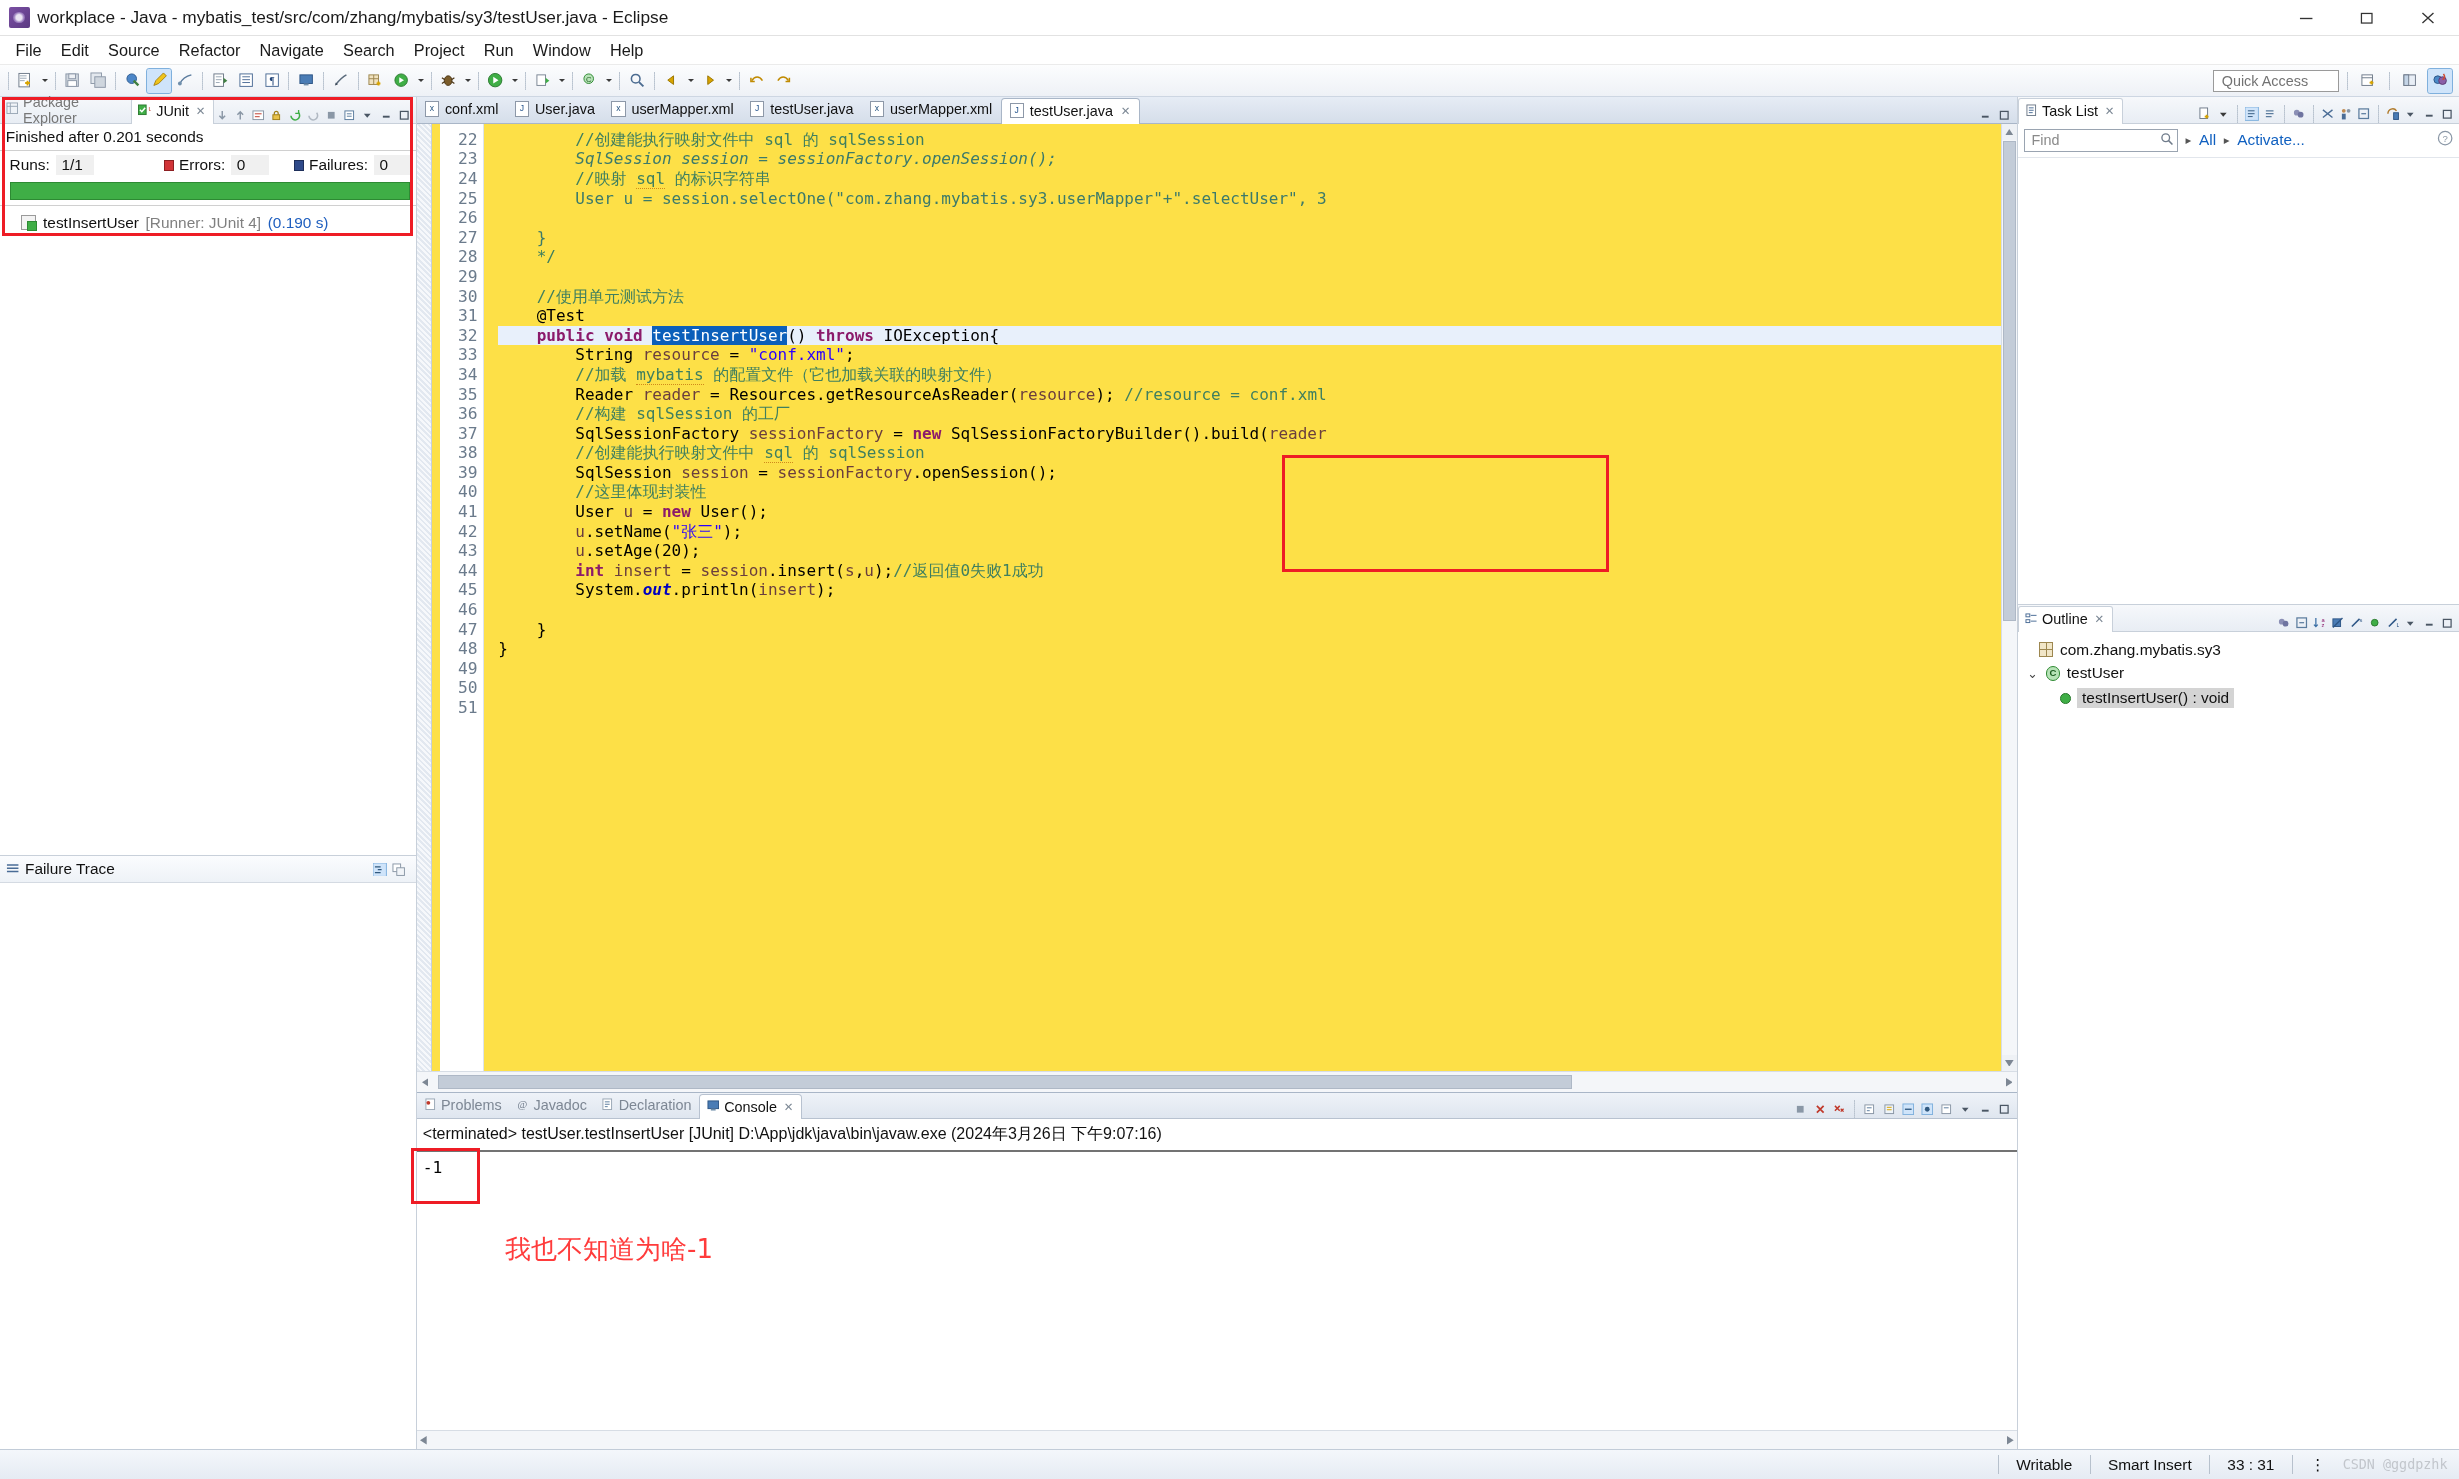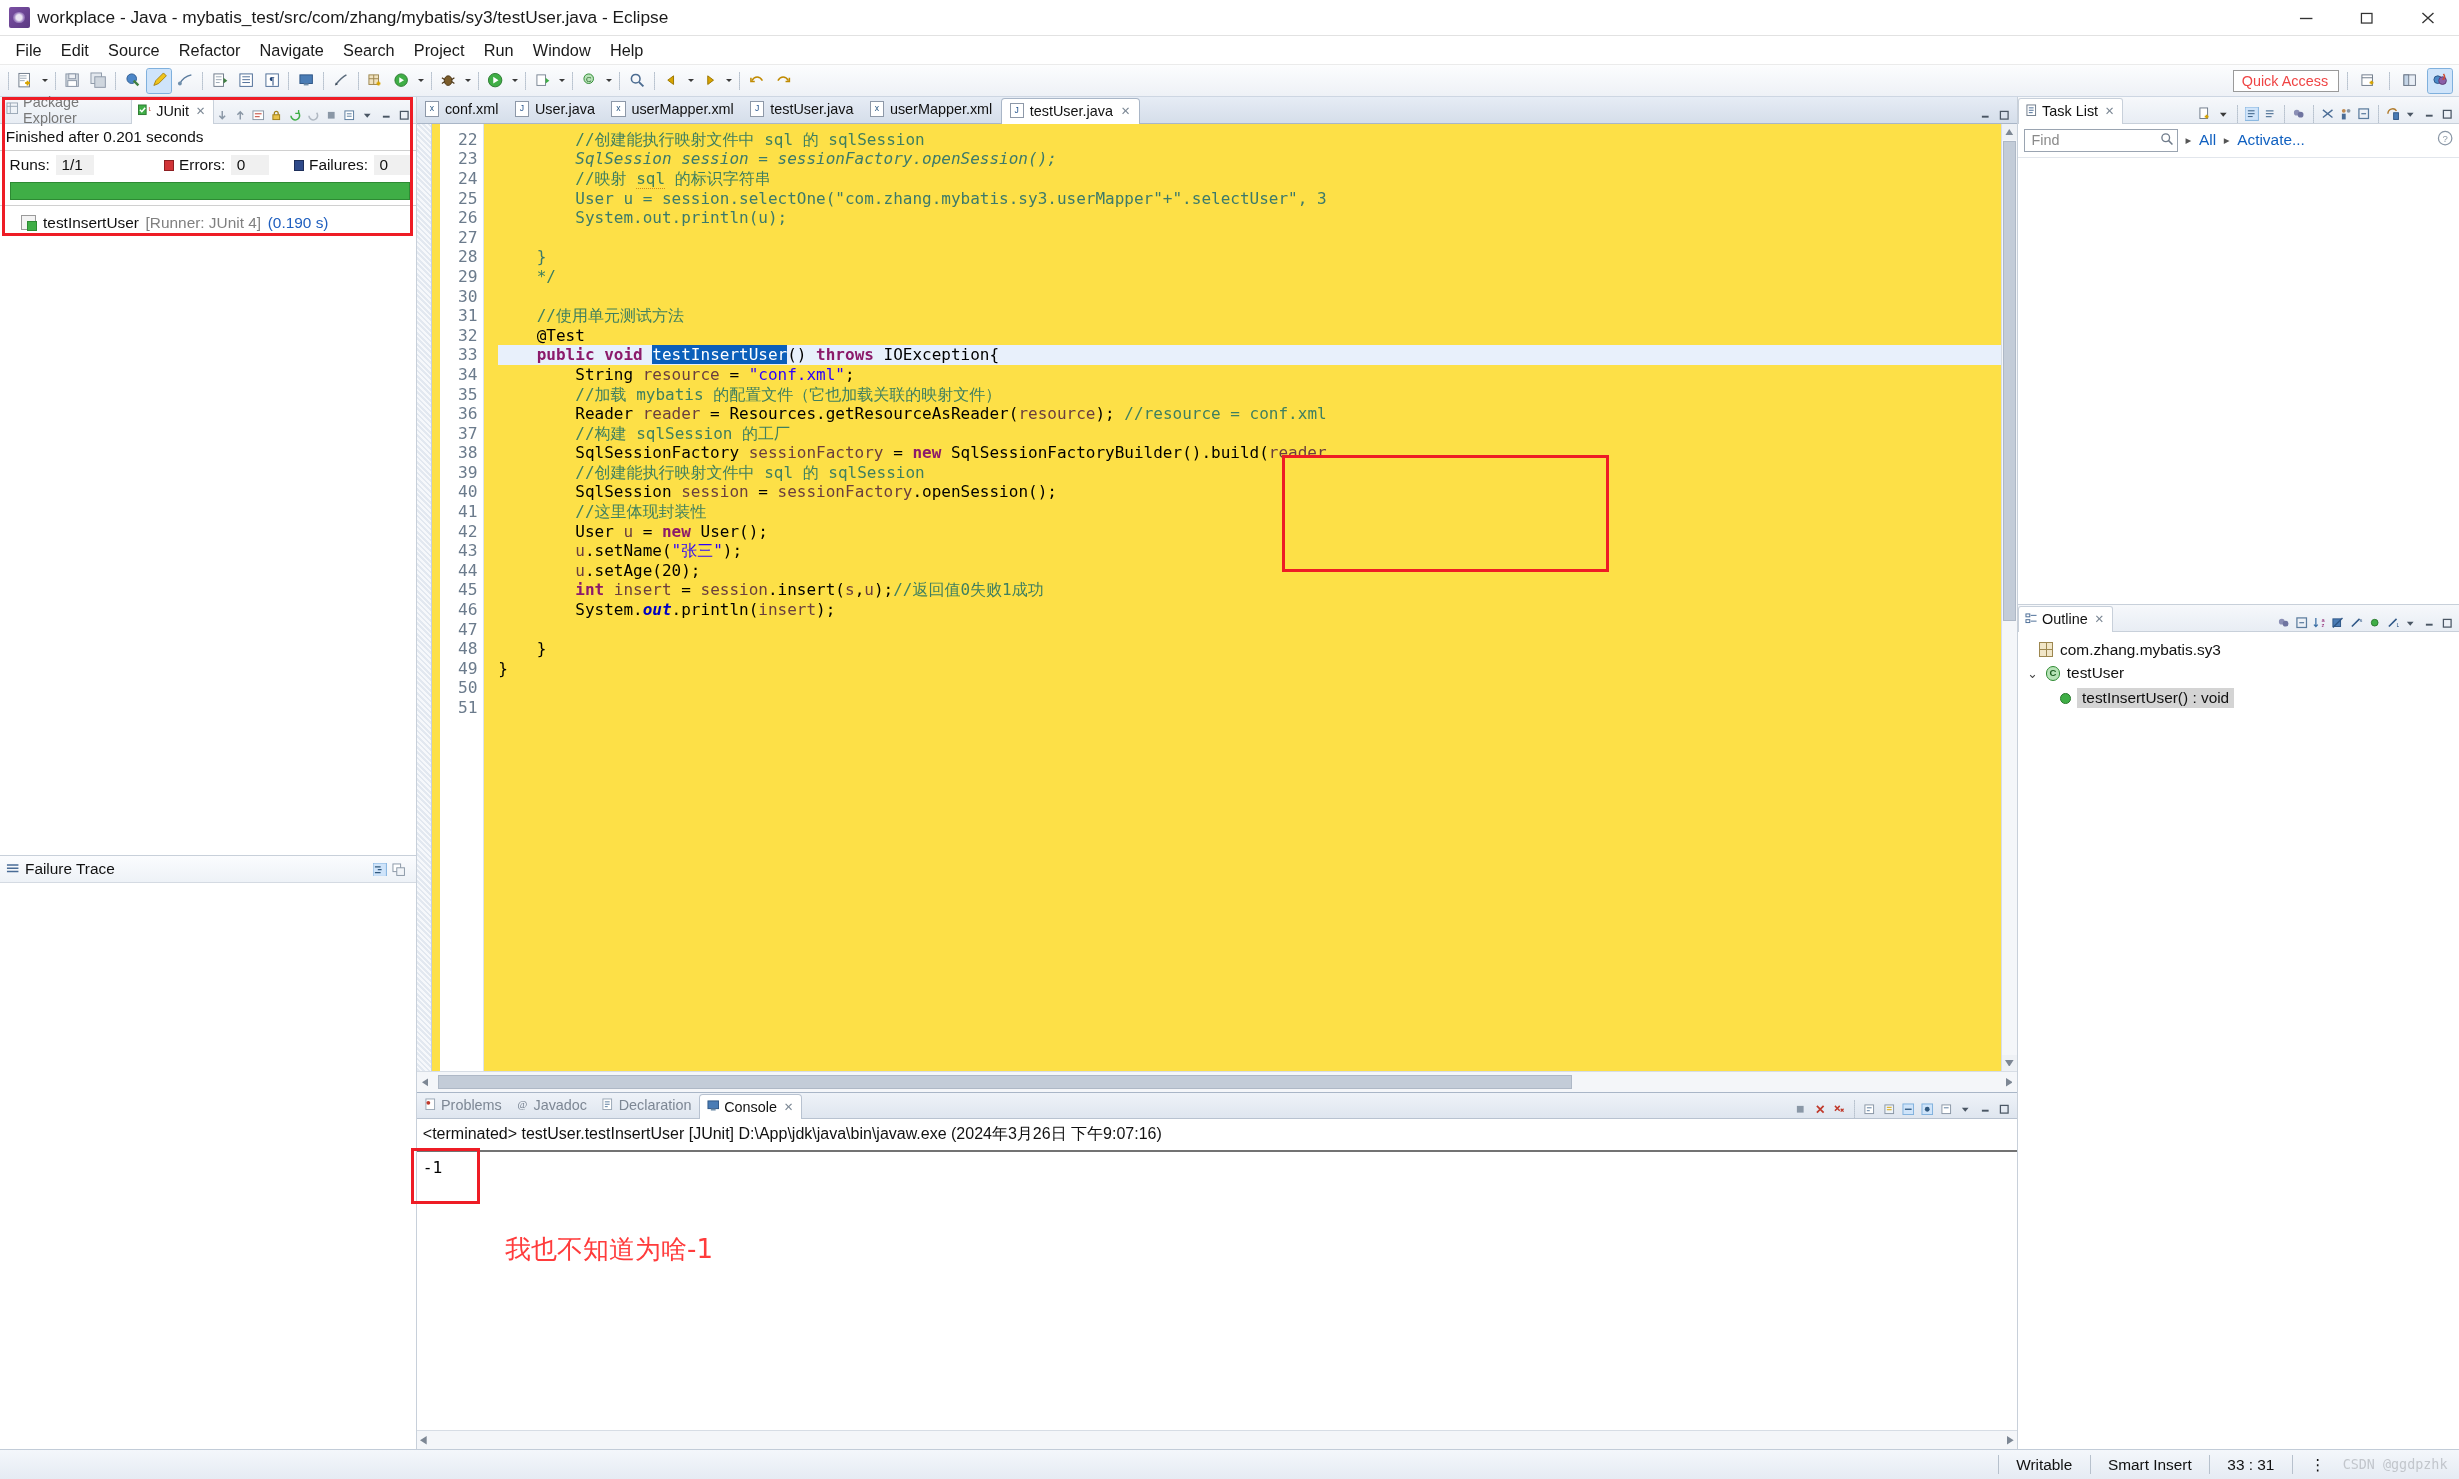--- a/index.html
+++ b/index.html
@@ -88,22 +88,22 @@
   .tb-arrow::after {
     content: ""; border-left: 3.8px solid transparent;
     border-right: 3.8px solid transparent; border-top: 3.8px solid #3a3a3a;
   }
   .quick-access {
     margin-left: auto; display: flex; align-items: center; gap: 3.8px;
     padding-right: 5.8px;
   }
   .qa-box {
     border: 1px solid #9a9a9a; background: #fff;
-    padding: 1.9px 7.7px; font-size: 14.4px; color: #ef4444;
-    height: 22px; line-height: 18px; width: 106px;
+    padding: 1.9px 7.7px; font-size: 14.4px; color: #737373;
+    height: 22px; line-height: 18px; width: 126px;
   }
 
   
   .body-row { flex: 1 1 auto; display: flex; min-height: 0; }
 
   
   .left-col {
     width: 417px; flex: 0 0 417px;
     display: flex; flex-direction: column;
     background: #fff; border-right: 1px solid #c8d0da;
@@ -841,21 +841,20 @@
           <div>50</div>
           <div>51</div>
         </div>
 
         <div class="code-area">
           <div class="codelines">
             <div><span class="cm">        //创建能执行映射文件中 <span class="wavy">sql</span> 的 sqlSession</span></div>
             <div>        <span class="stm" style="color:#3c7a6a">SqlSession session = sessionFactory.openSession();</span></div>
             <div><span class="cm">        //映射 <span class="wavy">sql</span> 的标识字符串</span></div>
             <div><span style="color:#3c7a6a">        User u = session.selectOne("com.zhang.mybatis.sy3.userMapper"+".selectUser", 3</span></div>
-            <div><span style="color:#3c7a6a">        System.out.println(u);</span></div>
             <div>&nbsp;</div>
             <div><span style="color:#3c7a6a">    }</span></div>
             <div><span class="cm">    */</span></div>
             <div>&nbsp;</div>
             <div><span class="cm">    //使用单元测试方法</span></div>
             <div>    @Test</div>
             <div class="hl-line">    <span class="kw">public</span> <span class="kw">void</span> <span class="sel-token">testInsertUser</span>() <span class="kw">throws</span> IOException{</div>
             <div>        String <span class="param">resource</span> = <span class="str">"conf.xml"</span>;</div>
             <div><span class="cm">        //加载 <span class="wavy">mybatis</span> 的配置文件（它也加载关联的映射文件）</span></div>
             <div>        Reader <span class="param">reader</span> = Resources.<span style="">getResourceAsReader</span>(<span class="param">resource</span>); <span class="cm">//resource = conf.xml</span></div>

